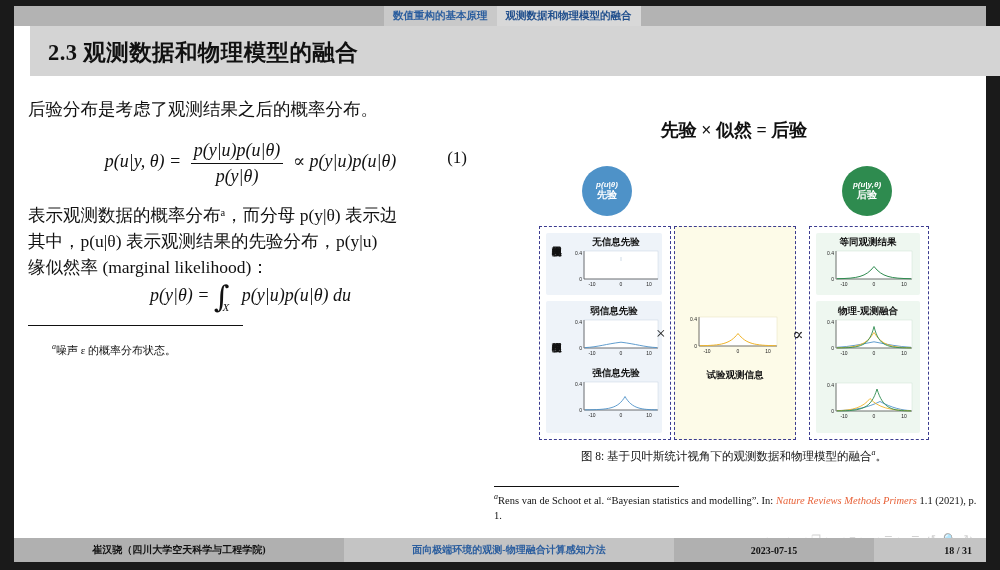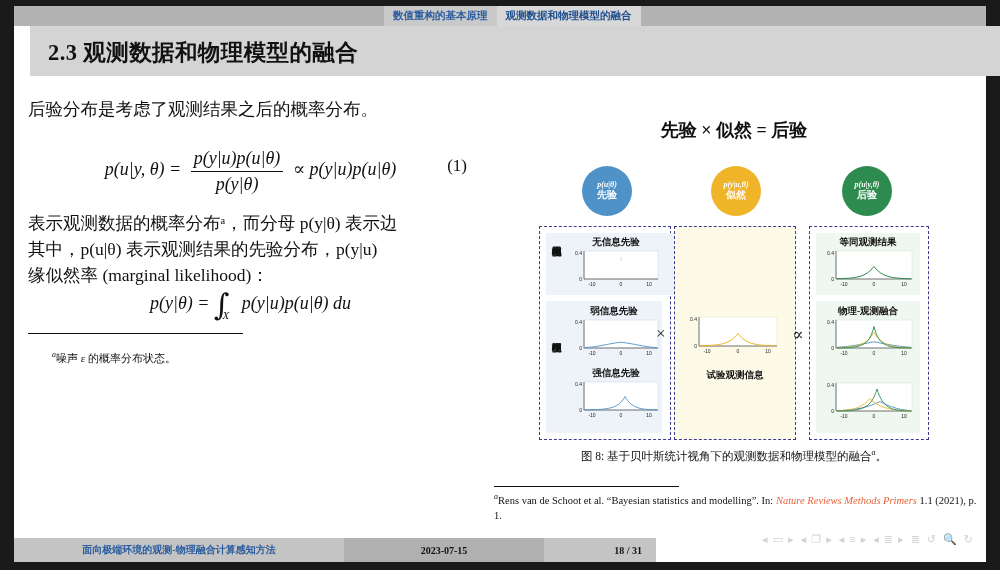--- a/index.html
+++ b/index.html
@@ -46,21 +46,21 @@
   }
   .math{
     font-family:"Liberation Serif","DejaVu Serif",serif;
     font-style:italic;color:#111;
   }
   .eq-block{
     position:relative;text-align:center;
     font-family:"Liberation Serif","DejaVu Serif",serif;
     color:#111;
   }
-  .eq1{margin-top:24px;font-size:18px;}
+  .eq1{margin-top:16px;font-size:18px;}
   .frac{display:inline-block;vertical-align:middle;text-align:center;margin:0 5px;}
   .frac .num{display:block;padding:0 3px;border-bottom:1.1px solid #111;line-height:1.35;}
   .frac .den{display:block;padding:0 3px;line-height:1.35;}
   .eqno{position:absolute;right:6px;top:10px;font-size:17px;}
   .eq2{margin-top:4px;font-size:18px;}
   .intsym{font-size:30px;line-height:0;vertical-align:-6px;font-family:"DejaVu Serif",serif;}
   .intsub{font-size:11px;font-style:italic;vertical-align:-10px;margin-left:-7px;}
   .rule{
     margin-top:12px;width:215px;height:0;border-top:0.9px solid #111;
   }
@@ -75,21 +75,21 @@
     position:absolute;left:0;right:0;top:42px;text-align:center;
     font-size:18px;font-weight:bold;color:#111;
     font-family:"Liberation Serif","DejaVu Serif",serif;
   }
   .circles{position:absolute;left:0;top:90px;width:500px;height:58px;}
   .circ{
     position:absolute;width:50px;height:50px;border-radius:50%;
     display:flex;flex-direction:column;align-items:center;justify-content:center;
     color:#fff;text-align:center;line-height:1.08;
   }
-  .circ .ceq{font-size:8px;font-style:italic;font-family:Liberation Serif, serif;font-weight:bold;}
+  .circ .ceq{font-size:8px;font-style:italic;font-family:Liberation Sans, sans-serif;font-weight:bold;}
   .circ .clab{font-size:10px;font-weight:bold;font-family:"Liberation Serif",serif;}
   .c-prior{left:98px;background:#4e92c8;}
   .c-like{left:227px;background:#f0b429;}
   .c-post{left:358px;background:#2e8b4f;}
 
   .fig-area{position:absolute;left:0;top:148px;width:500px;height:216px;}
   .dashbox{position:absolute;border:1.6px dashed #3b3b8f;background:#fff;}
   .panel-left{left:55px;top:2px;width:130px;height:212px;}
   .panel-mid{left:190px;top:2px;width:120px;height:212px;background:#fdfbe8;border-color:#3b3b8f;}
   .panel-right{left:325px;top:2px;width:118px;height:212px;}
@@ -199,35 +199,31 @@
 
     <div class="right-col">
 
       <div class="fig-head">先验 × 似然 = 后验</div>
 
       <div class="circles">
         <div class="circ c-prior">
           <span class="ceq">p(u|θ)</span>
           <span class="clab">先验</span>
         </div>
-        <div class="circ c-like">
-          <span class="ceq">p(y|u,θ)</span>
-          <span class="clab">似然</span>
-        </div>
         <div class="circ c-post">
           <span class="ceq">p(u|y,θ)</span>
           <span class="clab">后验</span>
         </div>
       </div>
 
       <div class="fig-area">
 
         <div class="dashbox panel-left">
 
-          <div class="subpanel" style="left:6px;top:6px;width:116px;height:62px;padding-left:24px;">
+          <div class="subpanel" style="left:6px;top:6px;width:116px;height:62px;">
             <div class="vlabel" style="left:5px;top:6px;">无物理模型</div>
             <div class="plot-title" style="left:26px;top:3px;width:88px;">无信息先验</div>
             <svg width="90" height="44" viewBox="0 0 90 44" style="position:absolute;left:24px;top:16px;">
               <rect x="14" y="2" width="74" height="28" fill="#ffffff" stroke="#c8d4e2" stroke-width="0.5"></rect>
               <line x1="14" y1="2" x2="14" y2="30" stroke="#555" stroke-width="0.8"></line>
               <line x1="14" y1="30" x2="88" y2="30" stroke="#555" stroke-width="0.8"></line>
               <text x="12" y="6" font-size="5" text-anchor="end" fill="#222" font-family="Liberation Sans, sans-serif">0.4</text>
               <text x="12" y="32" font-size="5" text-anchor="end" fill="#222" font-family="Liberation Sans, sans-serif">0</text>
               <text x="22" y="37" font-size="5" text-anchor="middle" fill="#222" font-family="Liberation Sans, sans-serif">-10</text>
               <text x="51" y="37" font-size="5" text-anchor="middle" fill="#222" font-family="Liberation Sans, sans-serif">0</text>
@@ -347,17 +343,18 @@
         <span>◂ ≣ ▸</span>
         <span>≣</span>
         <span>↺</span>
         <span>🔍</span>
         <span>↻</span>
       </div>
     </div>
   </div>
 
   <div class="footer">
+    <div class="foot-cell f1">崔汉骁（四川大学空天科学与工程学院)</div>
     <div class="foot-cell f2">面向极端环境的观测-物理融合计算感知方法</div>
     <div class="foot-cell f3">2023-07-15</div>
     <div class="foot-cell f4">18 / 31</div>
   </div>
 </div>
 
 </body></html>

